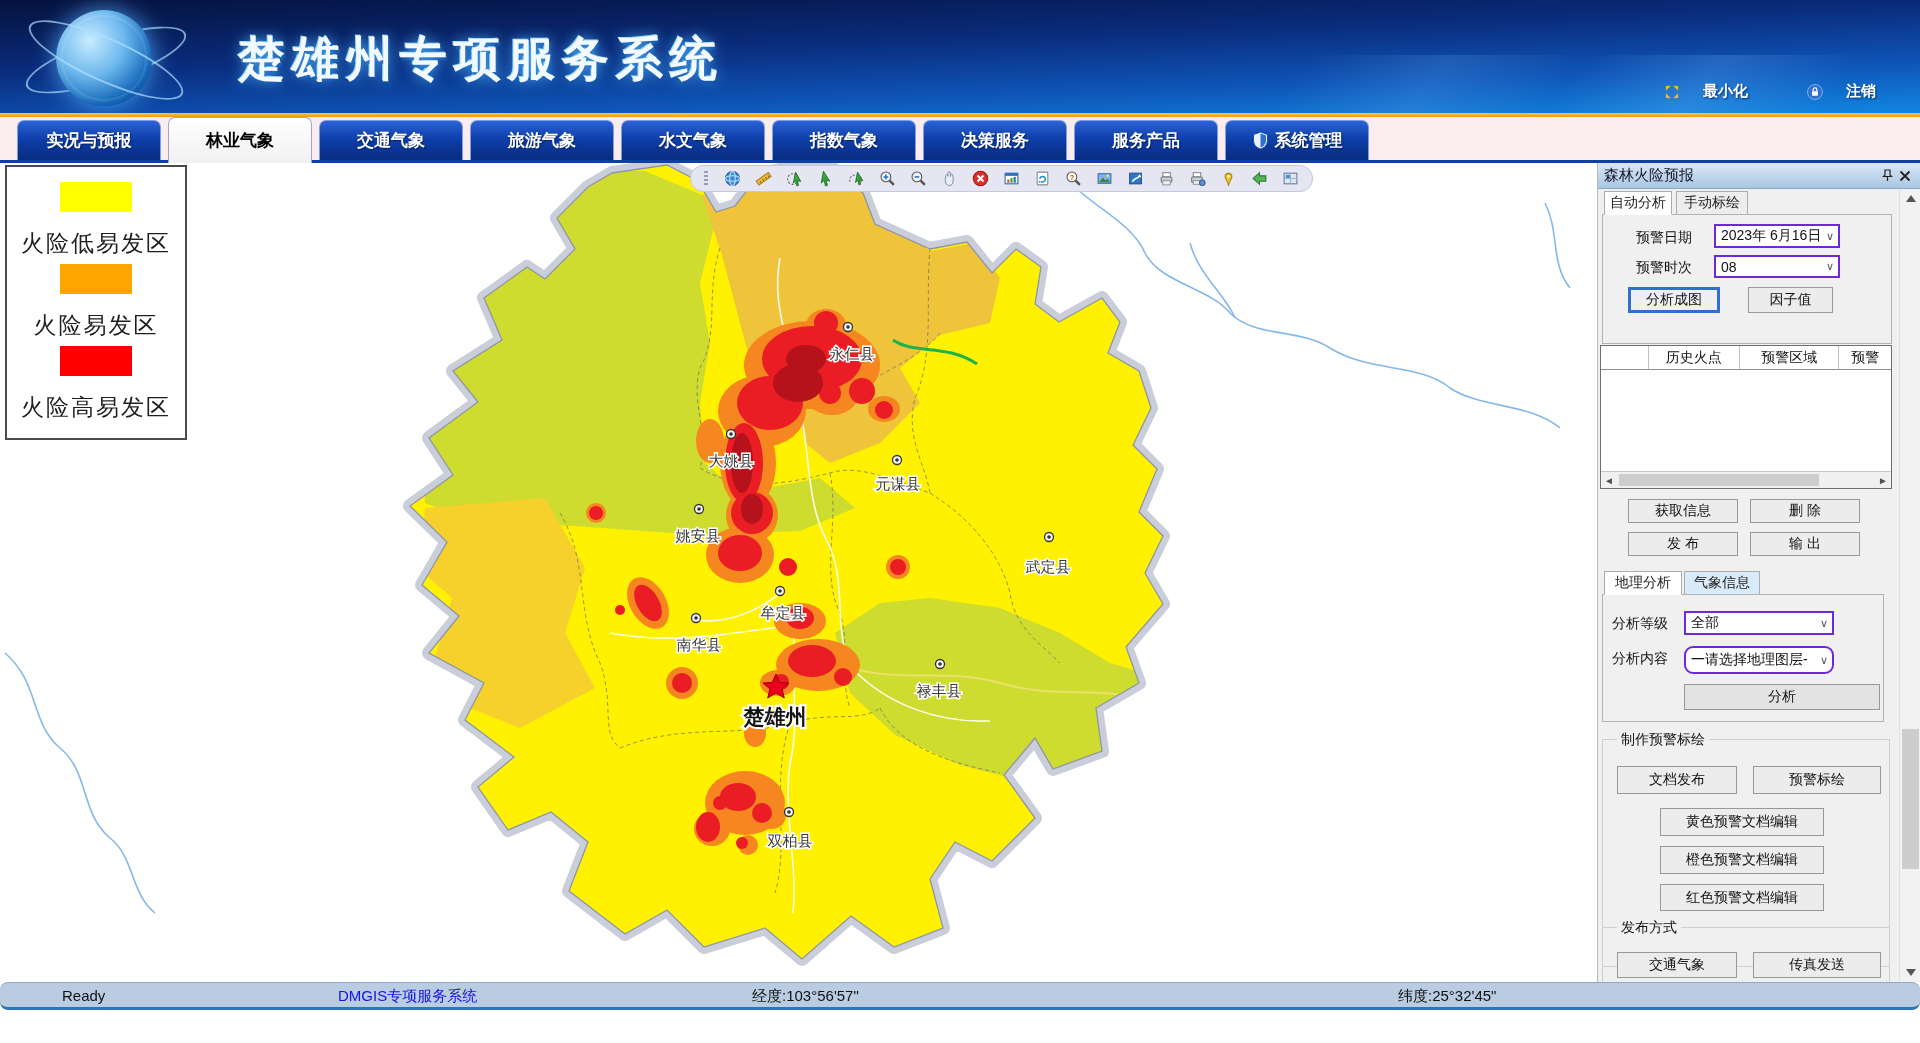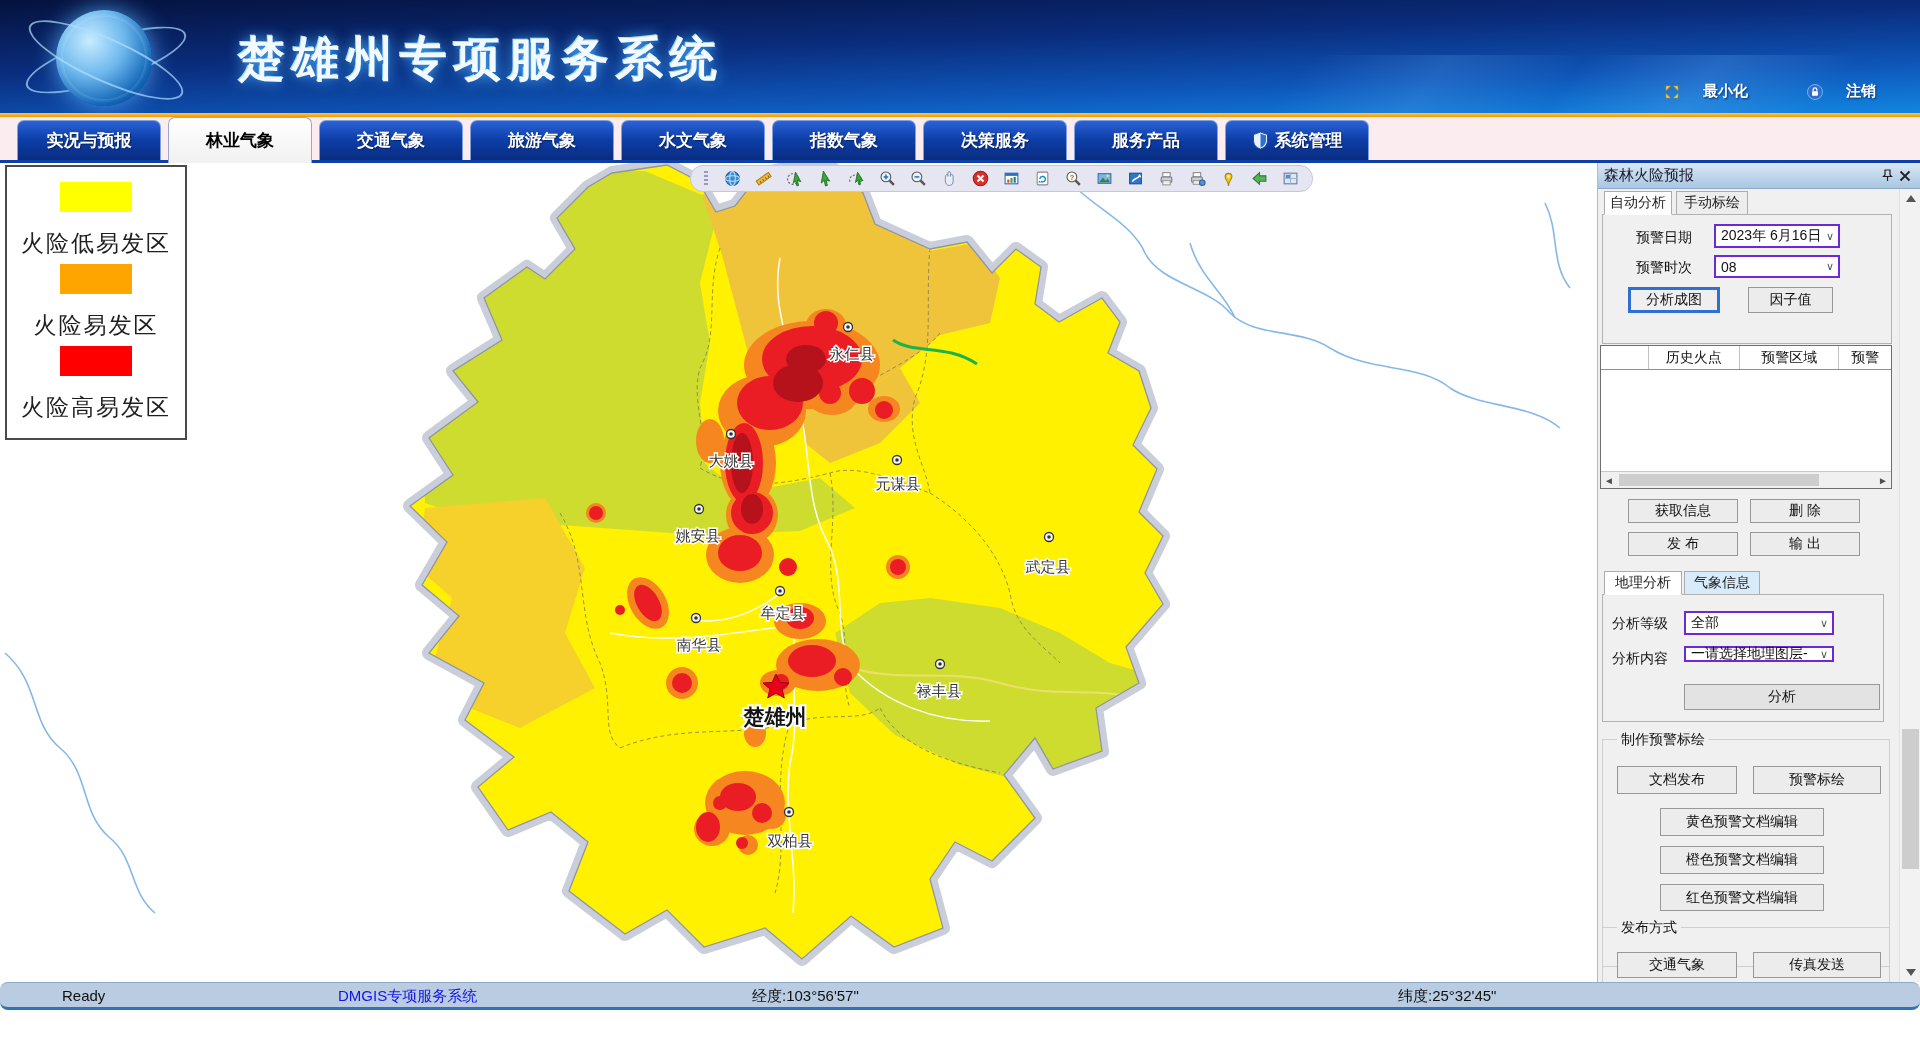--- a/index.html
+++ b/index.html
@@ -515,21 +515,21 @@
       <div class="ptab active" style="left:6px; top:408px; width:78px;">地理分析</div>
       <div class="ptab blue" style="left:86px; top:408px; width:76px;">气象信息</div>
       <div class="pbox" style="left:4px; top:431px; width:282px; height:128px;"></div>
 
       <span class="plabel" style="left:14px; top:452px;">分析等级</span>
       <div class="combo" style="left:86px; top:448px; width:150px; height:24px;">
         <span class="cval">全部</span>
         <span class="chev">∨</span>
       </div>
       <span class="plabel" style="left:14px; top:487px;">分析内容</span>
-      <div class="combo" style="left:86px; top:483px; width:150px; height:16px;">
+      <div class="combo" style="left:86px; top:483px; width:150px; height:28px;border-radius:9px;">
         <span class="cval">一请选择地理图层-</span>
         <span class="chev">∨</span>
       </div>
       <div class="p-btn" style="left:86px; top:521px; width:196px; height:26px; background:#E3E3E3;">分析</div>
 
       <div class="fieldset" style="left:4px; top:576px; width:288px; height:228px;">
         <span class="ftitle">制作预警标绘</span>
         <div class="p-btn" style="left:14px; top:26px; width:120px; height:28px;">文档发布</div>
         <div class="p-btn" style="left:150px; top:26px; width:128px; height:28px;">预警标绘</div>
         <div class="p-btn" style="left:57px; top:68px; width:164px; height:28px;">黄色预警文档编辑</div>

